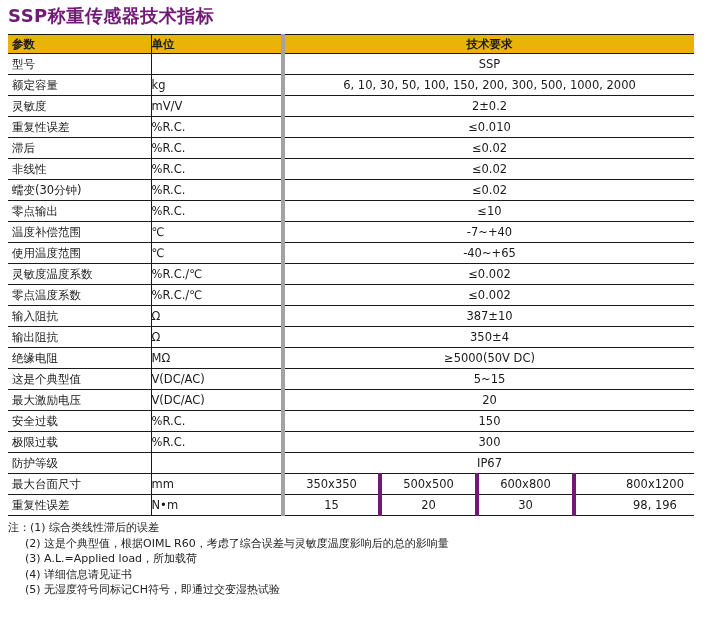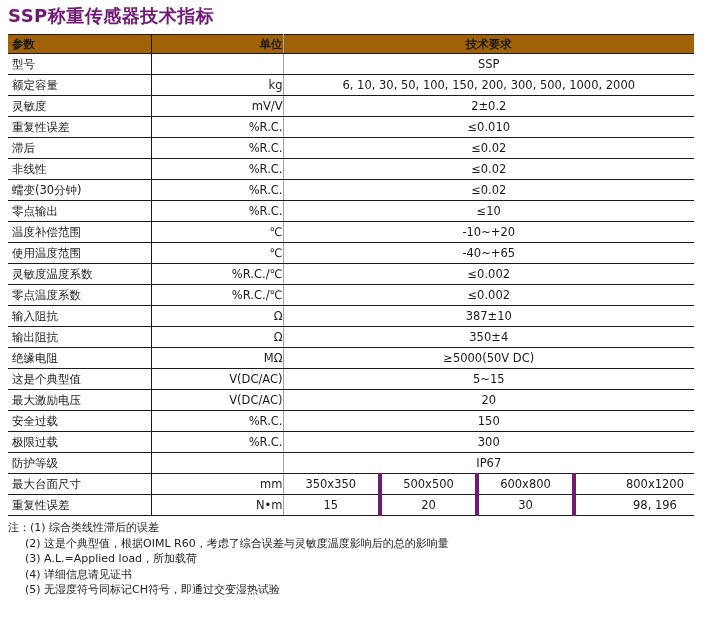--- a/index.html
+++ b/index.html
@@ -4,23 +4,23 @@
   <style>
     html, body { margin:0; padding:0; background:#ffffff; }
     body { width:707px; height:627px; position:relative; overflow:hidden;
       font-family:"DejaVu Sans", "Liberation Sans", sans-serif; color:#1a1a1a; }
     .title { position:absolute; left:8px; top:4px; font-size:18px; font-weight:bold;
       letter-spacing:0.5px; color:#701a75; white-space:nowrap; }
     table.spec { position:absolute; left:8px; top:34px; width:686px; border-collapse:collapse;
       table-layout:fixed; font-size:11.5px; }
     table.spec td, table.spec th { height:20px; padding:0; border-top:1.5px solid #1a1a1a;
       border-bottom:1.5px solid #1a1a1a; overflow:hidden; white-space:nowrap; line-height:20px; }
-    table.spec th { background:#a16207; font-weight:bold; font-size:11.5px; height:18px; line-height:18px; }
+    table.spec th { background:#eab308; font-weight:bold; font-size:11.5px; height:18px; line-height:18px; }
     table.spec .c-param { text-align:left; padding-left:4px; border-right:1px solid #1a1a1a; }
-    table.spec .c-unit { text-align:right; border-right:1px solid #a3a3a3; }
+    table.spec .c-unit { text-align:left; border-right:4px solid #a3a3a3; }
     table.spec .c-val { text-align:center; }
     table.spec .c-sub { text-align:center; border-right:4px solid #701a75; }
     table.spec .c-sub.last { border-right:none;padding-left:40px; }
     th.c-param { border-right:1px solid #1a1a1a; }
     .notes { position:absolute; left:8px; top:520px; font-size:11px; line-height:15.5px; color:#222; }
     .notes .note-line { white-space:nowrap; }
     .notes .indent { padding-left:17px; }
   </style>
 </head>
 <body>
@@ -80,21 +80,21 @@
         <td class="c-val" colspan="4">≤0.02</td>
       </tr>
       <tr>
         <td class="c-param">零点输出</td>
         <td class="c-unit">%R.C.</td>
         <td class="c-val" colspan="4">≤10</td>
       </tr>
       <tr>
         <td class="c-param">温度补偿范围</td>
         <td class="c-unit">℃</td>
-        <td class="c-val" colspan="4">-10~+20</td>
+        <td class="c-val" colspan="4">-7~+40</td>
       </tr>
       <tr>
         <td class="c-param">使用温度范围</td>
         <td class="c-unit">℃</td>
         <td class="c-val" colspan="4">-40~+65</td>
       </tr>
       <tr>
         <td class="c-param">灵敏度温度系数</td>
         <td class="c-unit">%R.C./℃</td>
         <td class="c-val" colspan="4">≤0.002</td>

